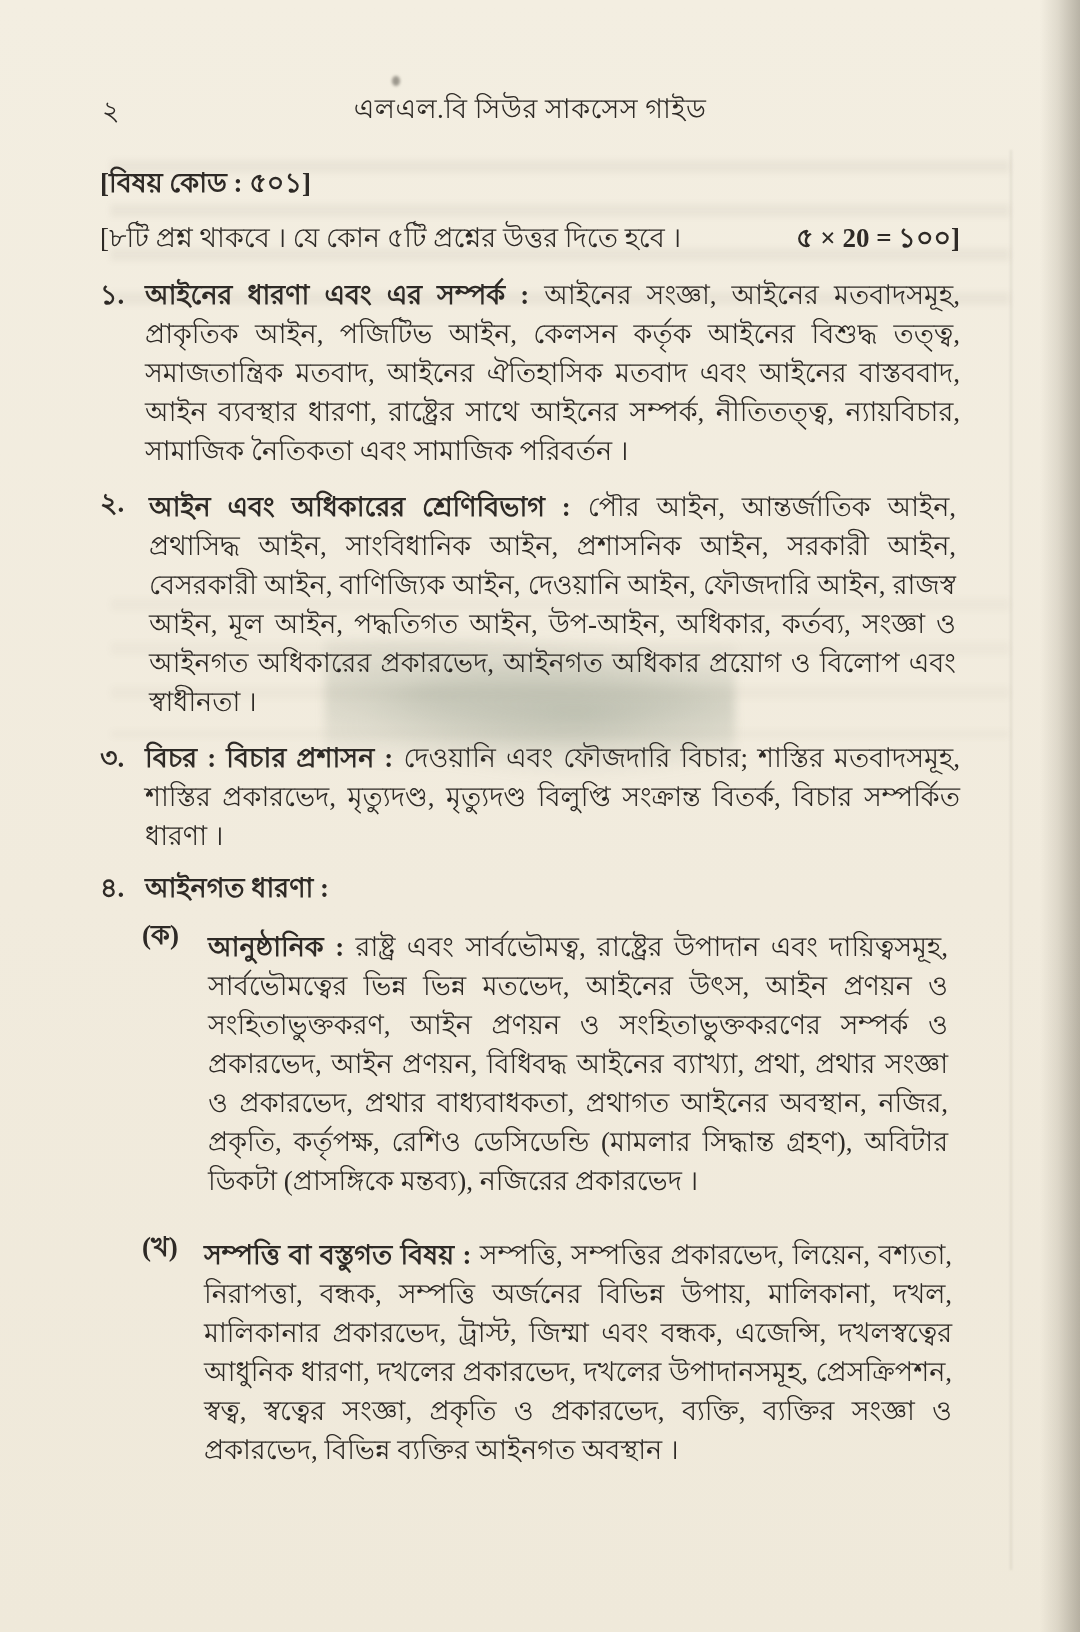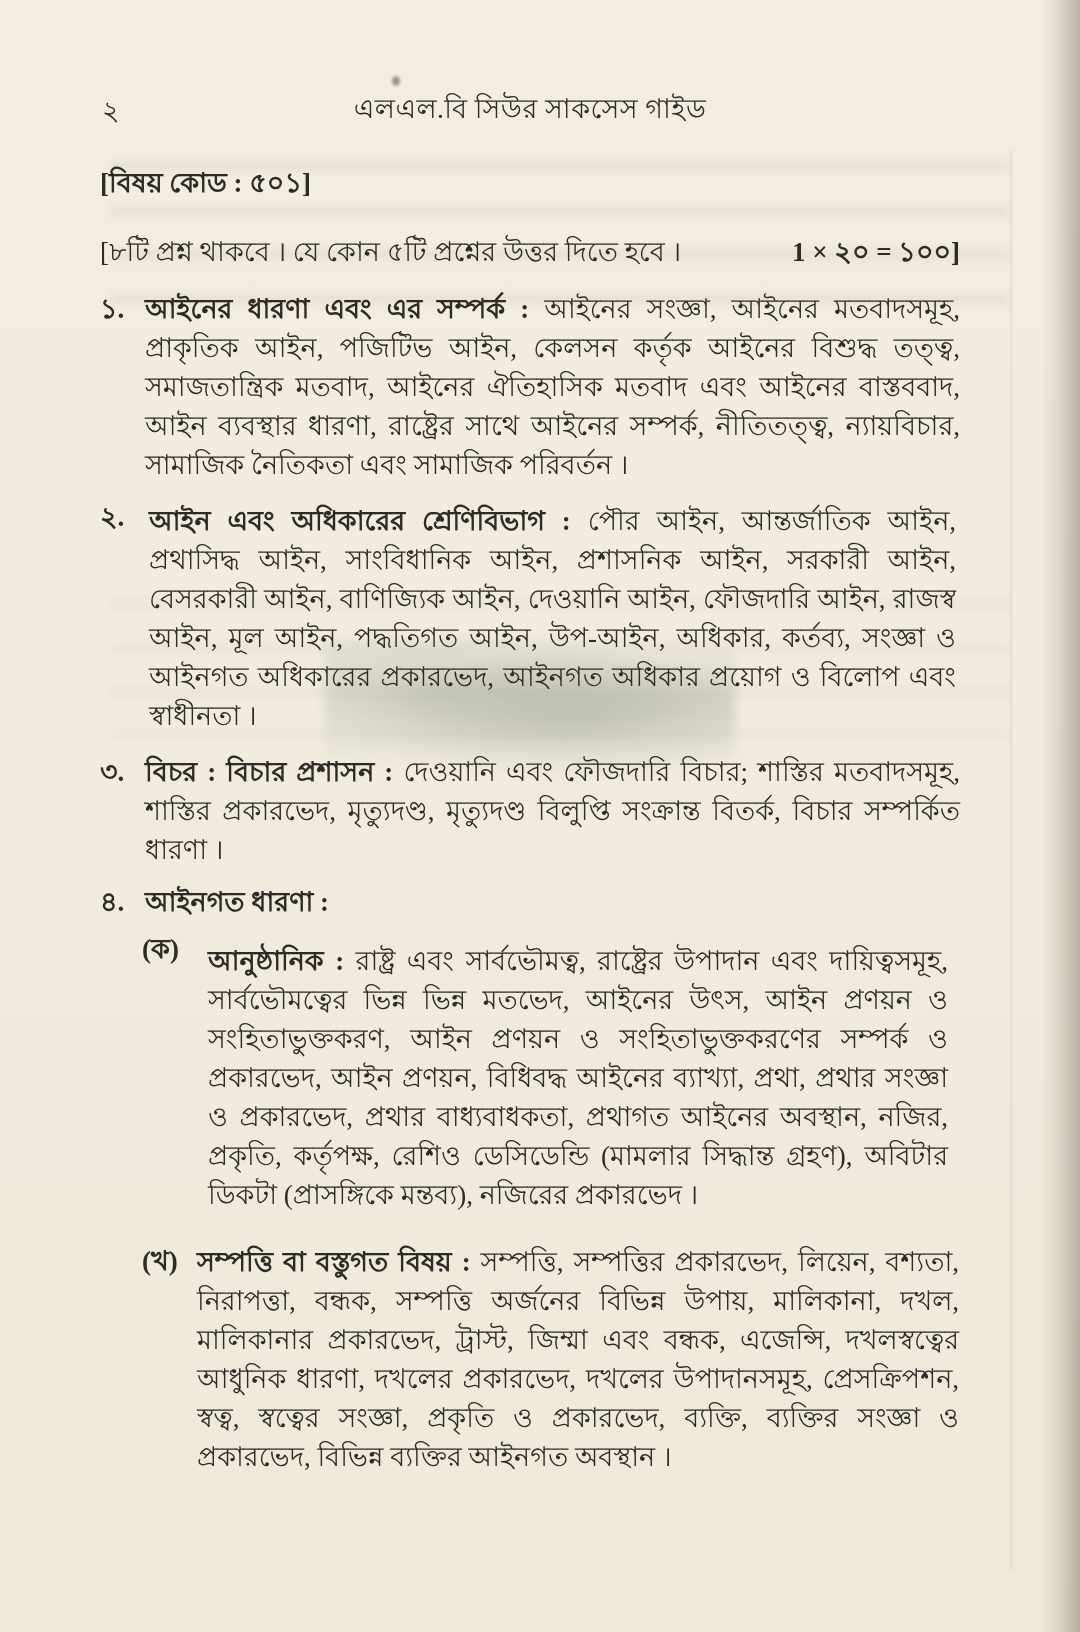--- a/index.html
+++ b/index.html
@@ -45,21 +45,21 @@
   .content{position:absolute;left:100px;top:88px;width:860px;}
   .running-head{position:relative;height:46px;font-size:27px;}
   .page-number{position:absolute;left:2px;top:2px;}
   .running-title{display:block;text-align:center;letter-spacing:.5px;}
   .page-title{
     margin:26px 0 0 0;text-align:center;font-size:32px;font-weight:bold;
     letter-spacing:1px;
   }
   .subject-code{margin-top:28px;font-size:27px;font-weight:bold;}
   .instruction-row{
-    margin-top:24px;display:flex;justify-content:space-between;align-items:flex-end;
+    margin-top:10px;display:flex;justify-content:space-between;align-items:flex-end;
     font-size:27px;
   }
   .marks{font-weight:bold;}
   .items{margin-top:14px;font-size:27px;line-height:39px;}
   .item{display:flex;margin-bottom:13px;}
   .item > .num{flex:none;width:45px;font-weight:bold;}
   .item > .text{flex:1;text-align:justify;}
   .lead{font-weight:bold;}
   .subitems{margin-top:8px;}
   .subitem{display:flex;margin:8px 0 15px 42px;}
@@ -83,21 +83,21 @@
     <div class="running-head">
       <span class="page-number">২</span>
       <span class="running-title">এলএল.বি সিউর সাকসেস গাইড</span>
     </div>
 
 
     <div class="subject-code">[বিষয় কোড : ৫০১]</div>
 
     <div class="instruction-row">
       <span>[৮টি প্রশ্ন থাকবে । যে কোন ৫টি প্রশ্নের উত্তর দিতে হবে ।</span>
-      <span class="marks">1 × ২০ = ১০০]</span>
+      <span class="marks">৫ × 20 = ১০০]</span>
     </div>
 
     <div class="items">
 
       <div class="item">
         <span class="num">১.</span>
         <p class="text" style="margin:0">
           <span class="lead">আইনের ধারণা এবং এর সম্পর্ক :</span>
           <span>আইনের সংজ্ঞা, আইনের মতবাদসমূহ, প্রাকৃতিক আইন, পজিটিভ আইন, কেলসন কর্তৃক আইনের বিশুদ্ধ তত্ত্ব, সমাজতান্ত্রিক মতবাদ, আইনের ঐতিহাসিক মতবাদ এবং আইনের বাস্তববাদ, আইন ব্যবস্থার ধারণা, রাষ্ট্রের সাথে আইনের সম্পর্ক, নীতিতত্ত্ব, ন্যায়বিচার, সামাজিক নৈতিকতা এবং সামাজিক পরিবর্তন ।</span>
         </p>
@@ -131,21 +131,21 @@
         <div class="subitem">
           <span class="num">(ক)</span>
           <p class="text" style="margin:12px">
             <span class="lead">আনুষ্ঠানিক :</span>
             <span>রাষ্ট্র এবং সার্বভৌমত্ব, রাষ্ট্রের উপাদান এবং দায়িত্বসমূহ, সার্বভৌমত্বের ভিন্ন ভিন্ন মতভেদ, আইনের উৎস, আইন প্রণয়ন ও সংহিতাভুক্তকরণ, আইন প্রণয়ন ও সংহিতাভুক্তকরণের সম্পর্ক ও প্রকারভেদ, আইন প্রণয়ন, বিধিবদ্ধ আইনের ব্যাখ্যা, প্রথা, প্রথার সংজ্ঞা ও প্রকারভেদ, প্রথার বাধ্যবাধকতা, প্রথাগত আইনের অবস্থান, নজির, প্রকৃতি, কর্তৃপক্ষ, রেশিও ডেসিডেন্ডি (মামলার সিদ্ধান্ত গ্রহণ), অবিটার ডিকটা (প্রাসঙ্গিকে মন্তব্য), নজিরের প্রকারভেদ ।</span>
           </p>
         </div>
 
         <div class="subitem">
           <span class="num">(খ)</span>
-          <p class="text" style="margin:1px">
+          <p class="text" style="margin:8px">
             <span class="lead">সম্পত্তি বা বস্তুগত বিষয় :</span>
             <span>সম্পত্তি, সম্পত্তির প্রকারভেদ, লিয়েন, বশ্যতা, নিরাপত্তা, বন্ধক, সম্পত্তি অর্জনের বিভিন্ন উপায়, মালিকানা, দখল, মালিকানার প্রকারভেদ, ট্রাস্ট, জিম্মা এবং বন্ধক, এজেন্সি, দখলস্বত্বের আধুনিক ধারণা, দখলের প্রকারভেদ, দখলের উপাদানসমূহ, প্রেসক্রিপশন, স্বত্ব, স্বত্বের সংজ্ঞা, প্রকৃতি ও প্রকারভেদ, ব্যক্তি, ব্যক্তির সংজ্ঞা ও প্রকারভেদ, বিভিন্ন ব্যক্তির আইনগত অবস্থান ।</span>
           </p>
         </div>
 
       </div>
 
     </div>
   </div>
 </div>

